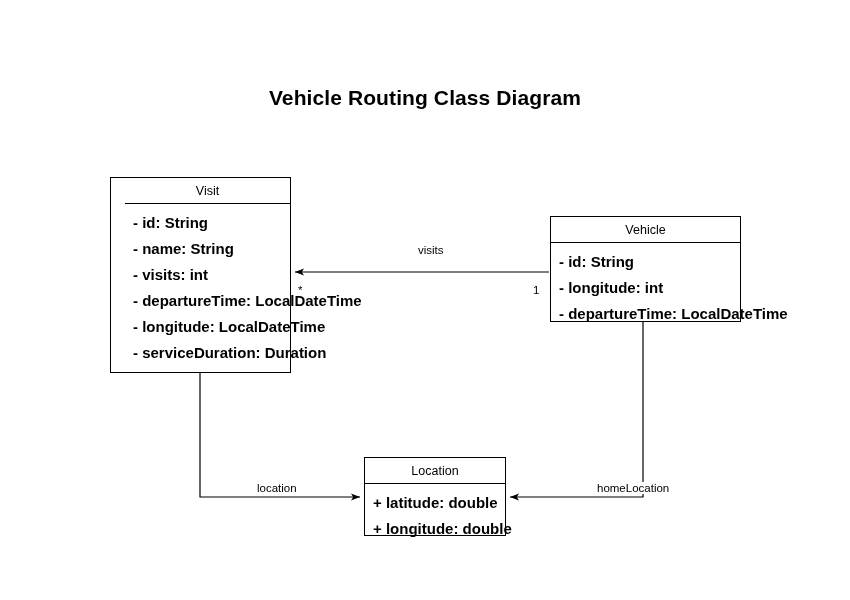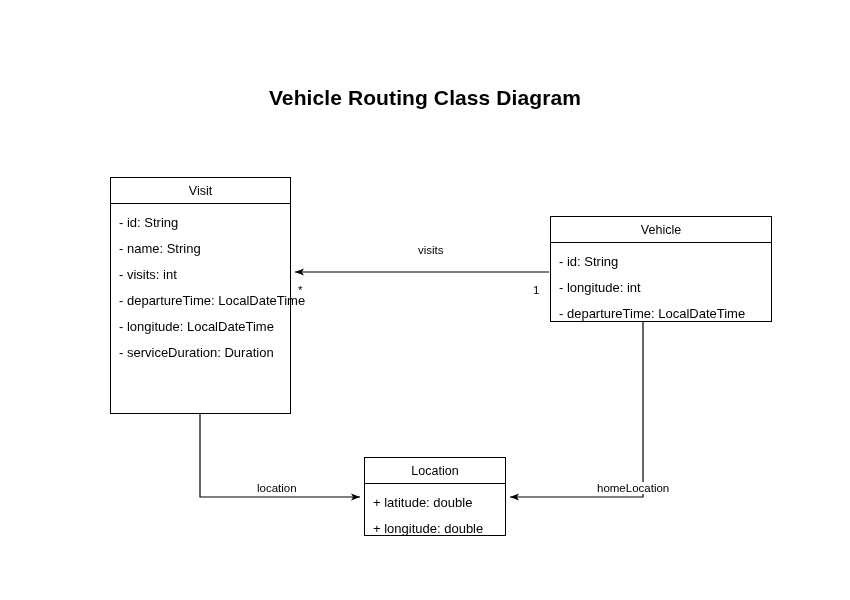--- a/index.html
+++ b/index.html
@@ -57,27 +57,28 @@
   .uml-attrs {
     box-sizing: border-box;
     padding: 6px 0 6px 0;
   }
 
   .uml-attr {
     box-sizing: border-box;
     height: 26px;
     line-height: 26px;
     padding-left: 8px;
-    font-size: 13px;
+    font-size: 15px;
     white-space: nowrap;
+    font-weight: bold;
   }
 
   
-  #class-visit    { left: 110px; top: 177px; width: 181px; height: 237px; }
-  #class-vehicle  { left: 550px; top: 216px; width: 222px; height: 106px; }
+  #class-visit    { left: 110px; top: 177px; width: 181px; height: 196px; padding-left: 14px; }
+  #class-vehicle  { left: 550px; top: 216px; width: 191px; height: 106px; }
   #class-location { left: 364px; top: 457px; width: 142px; height: 79px; }
 
   
   .edge-label {
     position: absolute;
     font-size: 11.5px;
     color: #000000;
     background: #ffffff;
     white-space: nowrap;
     padding: 0 3px;

